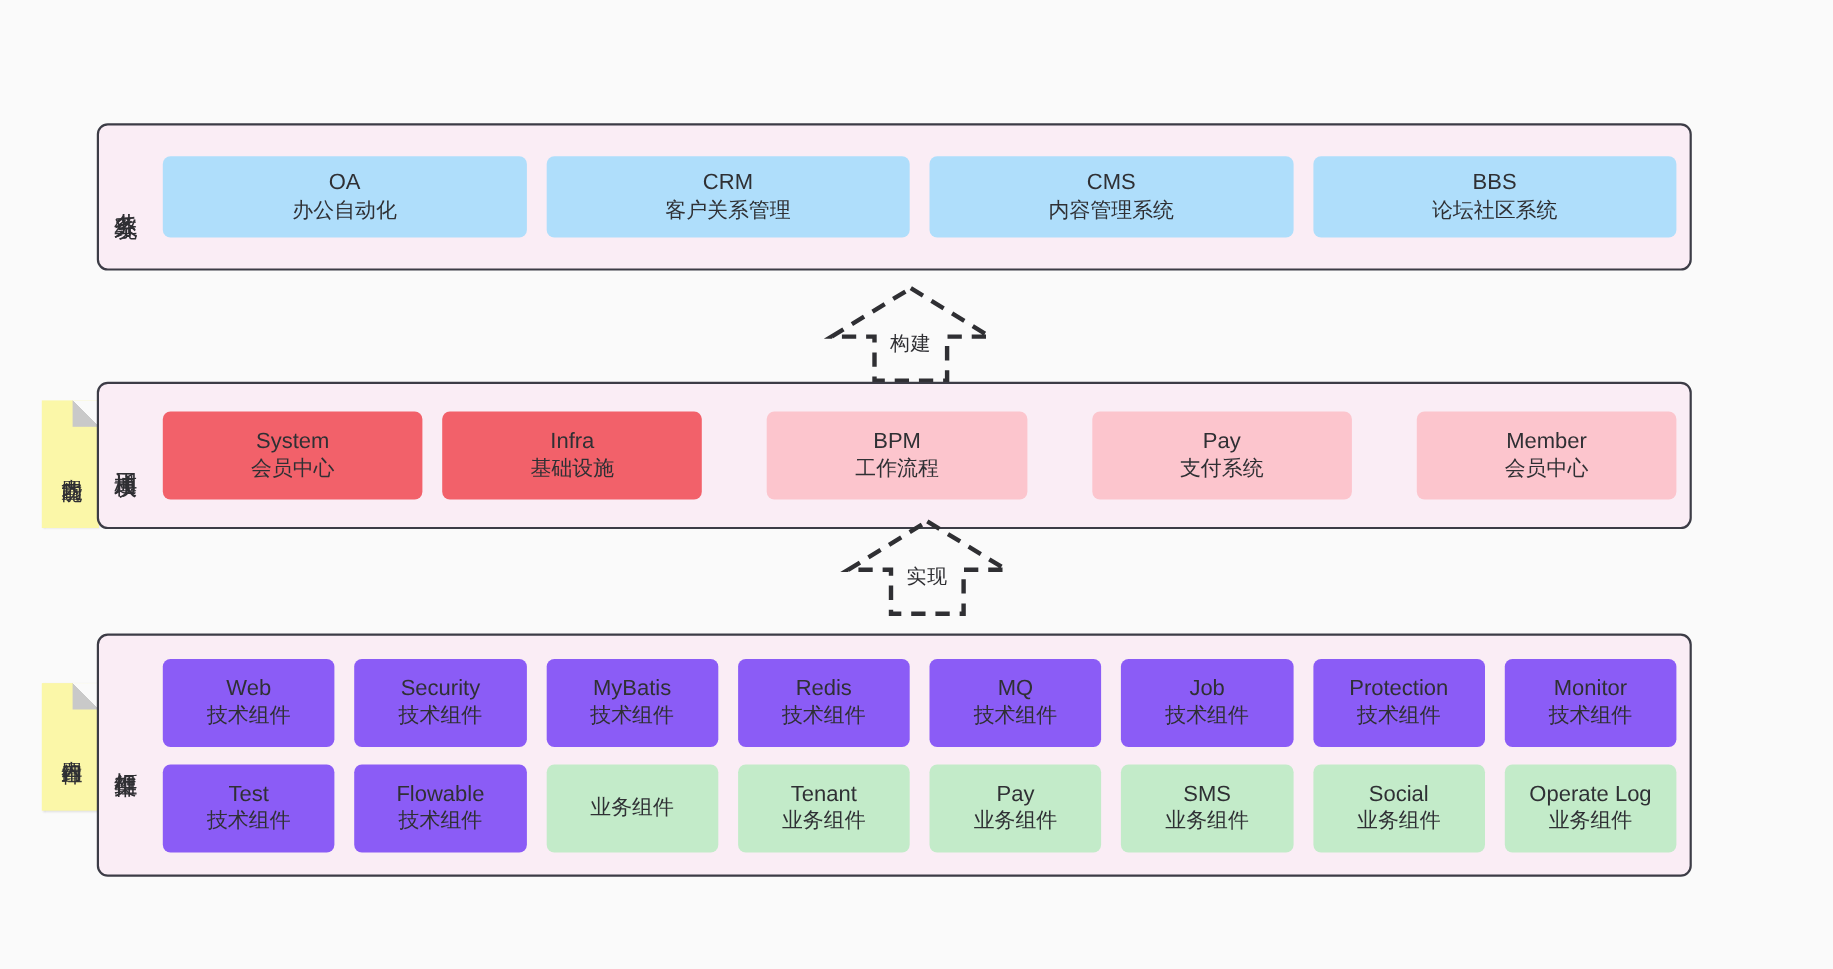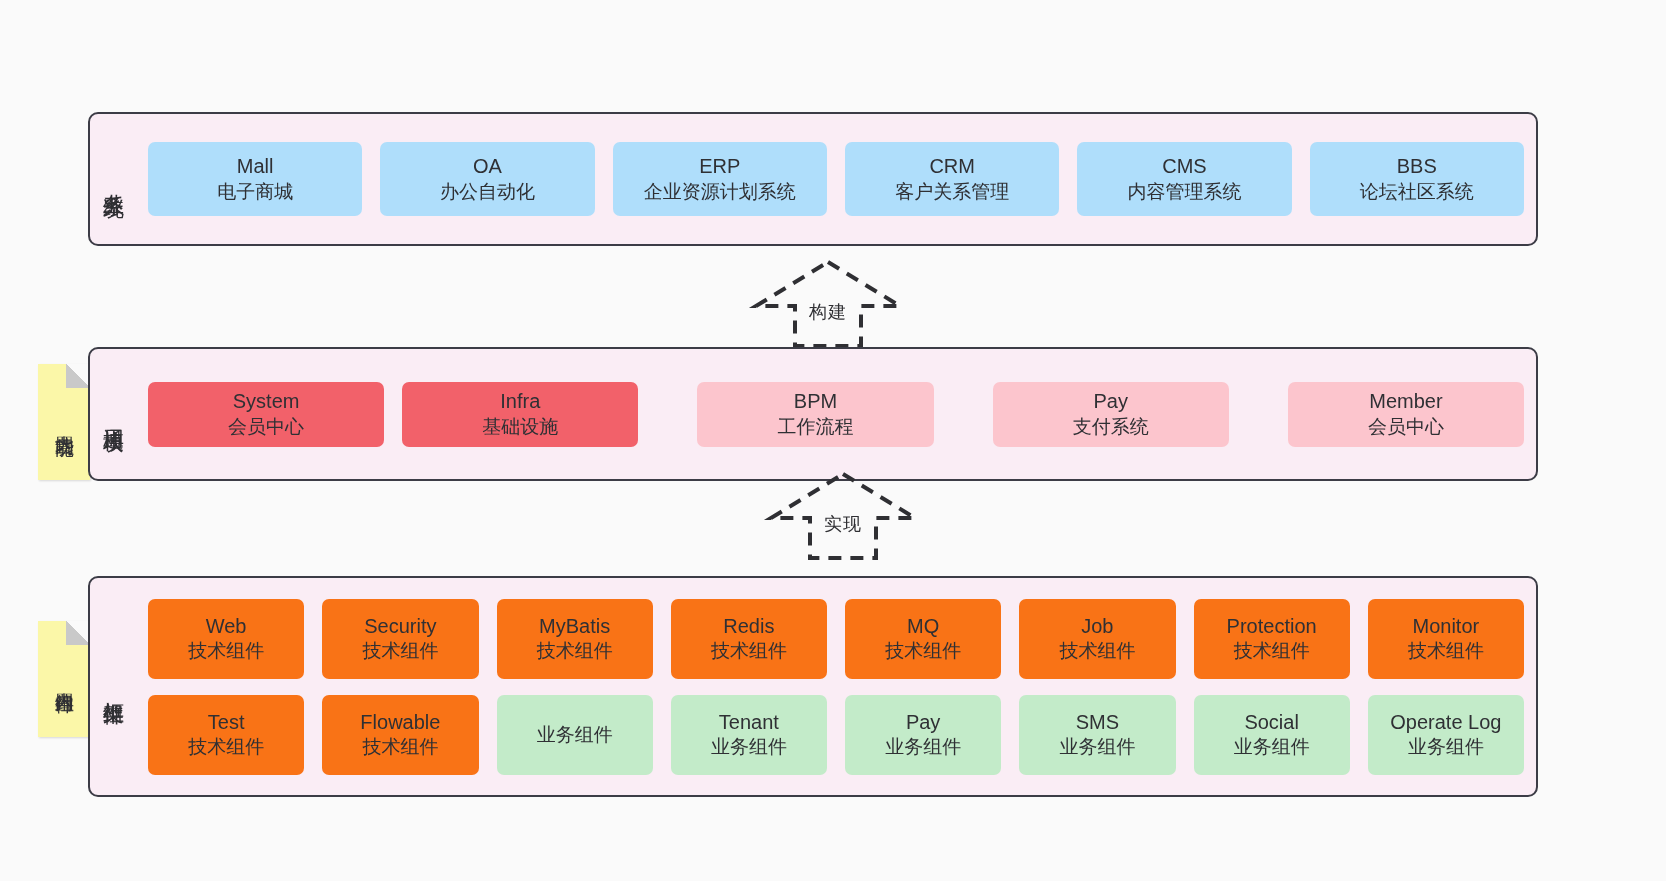--- a/index.html
+++ b/index.html
@@ -77,30 +77,30 @@
     color: #2f3034;
     padding: 4px 6px;
   }
   .card .t1 { font-size: 20px; }
   .card .t2 { font-size: 19px; }
 
   
   .c-blue       { background: #afdefb; }
   .c-red        { background: #f2616a; }
   .c-pink       { background: #fcc5cd; margin-left: 41px; }
-  .c-green      { background: #f97316; }
+  .c-green      { background: #8b5cf6; }
   .c-greenlight { background: #c3ebc9; }
 
   
   #band-business  { left: 88px;  top: 112px; width: 1450px; height: 134px; }
   #band-common    { left: 88px;  top: 347px; width: 1450px; height: 134px; }
   #band-framework { left: 88px;  top: 576px; width: 1450px; height: 221px; }
 
   #band-business  .card-row { height: 74px; }
-  #band-common    .card-row { height: 65px; }
+  #band-common    .card-row { height: 80px; }
   #band-framework .card-row { height: 80px; }
 
   
   .note {
     position: absolute;
     box-sizing: border-box;
     background: #fbf7a8;
     color: #2f2f33;
     font-size: 19px;
     line-height: 1.2;
@@ -154,30 +154,22 @@
 </head>
 <body>
 
 <div id="canvas">
 
   <div class="band" id="band-business">
     <div class="band-title">业务系统</div>
     <div class="band-body">
       <div class="card-row">
         <div class="card c-blue">
-          <span class="t1">Mall</span>
-          <span class="t2">电子商城</span>
-        </div>
-        <div class="card c-blue">
           <span class="t1">OA</span>
           <span class="t2">办公自动化</span>
-        </div>
-        <div class="card c-blue">
-          <span class="t1">ERP</span>
-          <span class="t2">企业资源计划系统</span>
         </div>
         <div class="card c-blue">
           <span class="t1">CRM</span>
           <span class="t2">客户关系管理</span>
         </div>
         <div class="card c-blue">
           <span class="t1">CMS</span>
           <span class="t2">内容管理系统</span>
         </div>
         <div class="card c-blue">

